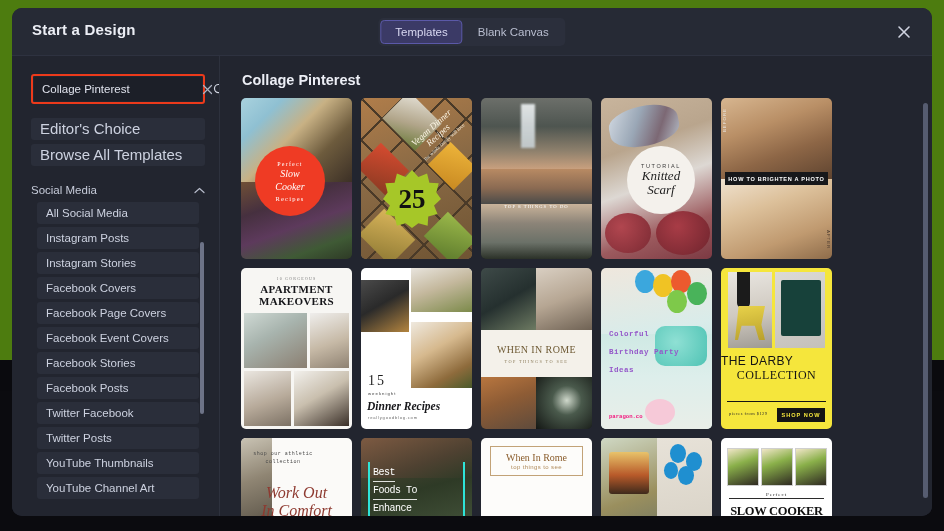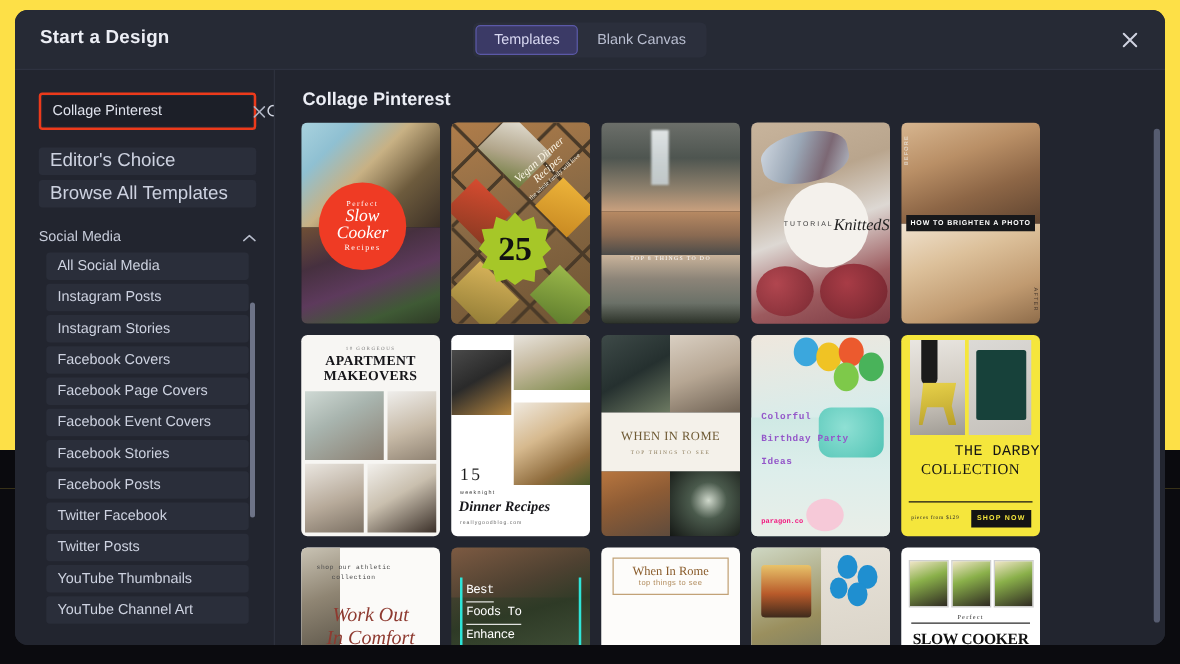--- a/index.html
+++ b/index.html
@@ -2,21 +2,21 @@
 <html><head>
 <meta charset="utf-8">
 <style>
   * { box-sizing: border-box; margin: 0; padding: 0; }
   html, body {
     width: 944px; height: 531px;
     overflow: hidden;
     background: #0b0b0f;
     font-family: "Liberation Sans", sans-serif;
   }
-  #root { position: relative; width: 944px; height: 391px; background: #fde047; }
+  #root { position: relative; width: 944px; height: 391px; background: #4d7c0f; }
 
   
   .behind-strip { position: absolute; left: 0; bottom: 0; width: 944px; height: 31px; background: #0a0a0e; }
   .behind-card { position: absolute; bottom: 0; border-radius: 6px 6px 0 0; }
   .bc1 { left: 68px; width: 76px; height: 22px; background: linear-gradient(180deg,#b8371d,#8d2411); }
   .bc2 { left: 148px; width: 78px; height: 22px; background: linear-gradient(180deg,#cdc6c0,#6f6a66); }
 
   
   .modal {
     position: absolute; left: 12px; top: 8px;
@@ -158,21 +158,21 @@
   .fill { position: absolute; inset: 0; }
 
   
   .c1-top { position:absolute; left:0; top:0; right:0; height:52%;
     background: linear-gradient(135deg,#a9d2de 0%,#8fc0d2 22%,#c8b184 45%,#6d5b3d 70%,#3c3026 100%); }
   .c1-bot { position:absolute; left:0; bottom:0; right:0; height:48%;
     background: linear-gradient(160deg,#6f4f36 0%,#46303f 30%,#5d3a5c 55%,#3f5a35 80%,#2e3a26 100%); }
   .c1-circ { position:absolute; left:14px; top:48px; width:70px; height:70px; border-radius:50%;
     background:#ef3b24; display:flex; flex-direction:column; align-items:center; justify-content:center; }
   .c1-circ .t1 { font-size:6px; color:#fff; letter-spacing:1.2px; font-family:"Liberation Serif",serif; }
-  .c1-circ .t2 { font-size:14px; color:#fff; font-family:"Liberation Serif",serif; font-style:italic; line-height:13px; }
+  .c1-circ .t2 { font-size:10px; color:#fff; font-family:"Liberation Serif",serif; font-style:italic; line-height:13px; }
   .c1-circ .t3 { font-size:6.5px; color:#fff; letter-spacing:1.2px; font-family:"Liberation Serif",serif; margin-top:2px;}
 
   
   .c2 { background:#8a6a45; }
   .c2-star { position:absolute; left:22px; top:72px; width:58px; height:58px;
     background:#a6c728; clip-path: polygon(50% 0%,61% 12%,76% 6%,80% 22%,96% 23%,92% 39%,100% 50%,88% 61%,94% 76%,78% 80%,77% 96%,61% 92%,50% 100%,39% 92%,24% 96%,20% 80%,4% 76%,12% 61%,0% 50%,8% 39%,4% 23%,20% 22%,24% 6%,39% 12%);
     display:flex; align-items:center; justify-content:center; }
   .c2-star span { font-family:"Liberation Serif",serif; font-size:27px; color:#111; font-weight:bold; }
   .c2-txt { position:absolute; right:4px; top:22px; width:60px; transform: rotate(-42deg);
     color:#fdf6e6; font-family:"Liberation Serif",serif; font-style:italic; font-size:9px; line-height:10px; text-align:center;}
@@ -195,21 +195,21 @@
 
   
   .c4 { background: linear-gradient(160deg,#c8b49c 0%,#b9a58d 30%,#ddd8d3 52%,#9c5a5e 78%,#7c3a43 100%); }
   .c4-yarn1 { position:absolute; left:8px; top:8px; width:70px; height:40px; border-radius:50%/40%;
     background: linear-gradient(120deg,#d5dce4,#9aa7b6 40%,#7c6874 70%,#b9c4ce); transform:rotate(-12deg); }
   .c4-yarn2 { position:absolute; left:4px; bottom:6px; width:46px; height:40px; border-radius:50%;
     background: radial-gradient(circle at 35% 35%,#b1464f,#7a2a33); }
   .c4-yarn3 { position:absolute; right:2px; bottom:4px; width:54px; height:44px; border-radius:50%;
     background: radial-gradient(circle at 40% 35%,#a83c46,#6e242d); }
   .c4-circ { position:absolute; left:26px; top:48px; width:68px; height:68px; border-radius:50%;
-    background:#f4f1ec; display:flex; align-items:center; }
+    background:#f4f1ec; display:flex; flex-direction:column; align-items:center; justify-content:center; }
   .c4-circ .t1 { font-size:5.5px; letter-spacing:1.6px; color:#3a3a3a; font-family:"Liberation Sans",sans-serif;}
   .c4-circ .t2 { font-size:13px; color:#1e1e1e; font-family:"Liberation Serif",serif; font-style:italic; line-height:14px;}
 
   
   .c5-t { position:absolute; left:0; top:0; right:0; height:50%;
     background: linear-gradient(160deg,#d7b690 0%,#b98f66 35%,#8d6646 65%,#5f4430 100%); }
   .c5-b { position:absolute; left:0; bottom:0; right:0; height:50%;
     background: linear-gradient(160deg,#f0e2cf 0%,#dcc09a 35%,#c09a70 70%,#8e6c4a 100%); }
   .c5-before { position:absolute; left:1px; top:10px; font-size:4.4px; letter-spacing:1px; color:#e9e5df;
     writing-mode: vertical-rl; transform: rotate(180deg); }
@@ -264,21 +264,21 @@
   .c9-tag { position:absolute; left:8px; bottom:9px; font-family:"Liberation Mono",monospace;
     font-size:5.6px; color:#f2177f; font-weight:bold;}
 
   
   .c10 { background:#f5e63c; }
   .c10-l { position:absolute; left:7px; top:4px; width:44px; height:76px; background:linear-gradient(170deg,#e9e6e1,#cfc9c0 55%,#9e9a93 100%); }
   .c10-leg { position:absolute; left:16px; top:4px; width:13px; height:36px; background:#1b1b1b; border-radius:0 0 5px 5px;}
   .c10-chair { position:absolute; left:14px; top:38px; width:30px; height:34px; }
   .c10-r { position:absolute; right:7px; top:4px; width:50px; height:76px; background:linear-gradient(160deg,#dcdad6,#c4c0ba 100%); }
   .c10-sofa { position:absolute; right:11px; top:12px; width:40px; height:56px; background:#17413a; border-radius:2px;}
-  .c10-t1 { position:absolute; left:0; right:0; top:86px; text-align:right; font-family:Liberation Mono, monospace;
+  .c10-t1 { position:absolute; left:0; right:0; top:86px; text-align:left; font-family:Liberation Sans, sans-serif;
     font-size:12px; color:#141414; letter-spacing:.4px;}
   .c10-t2 { position:absolute; left:0; right:0; top:100px; text-align:center; font-family:"Liberation Serif",serif;
     font-size:12px; color:#141414; letter-spacing:.4px; border-bottom:1px solid #141414; padding-bottom:18px; margin:0 6px;}
   .c10-t3 { position:absolute; left:8px; bottom:13px; font-size:4.4px; color:#2a2a2a; letter-spacing:.5px; font-family:"Liberation Serif",serif;}
   .c10-shop { position:absolute; right:7px; bottom:7px; width:48px; height:14px; background:#141414;
     display:flex; align-items:center; justify-content:center;}
   .c10-shop span { font-size:5.6px; color:#f5e63c; letter-spacing:1px; font-weight:bold;}
 
   
   .c11 { background:#fbfaf8; }

